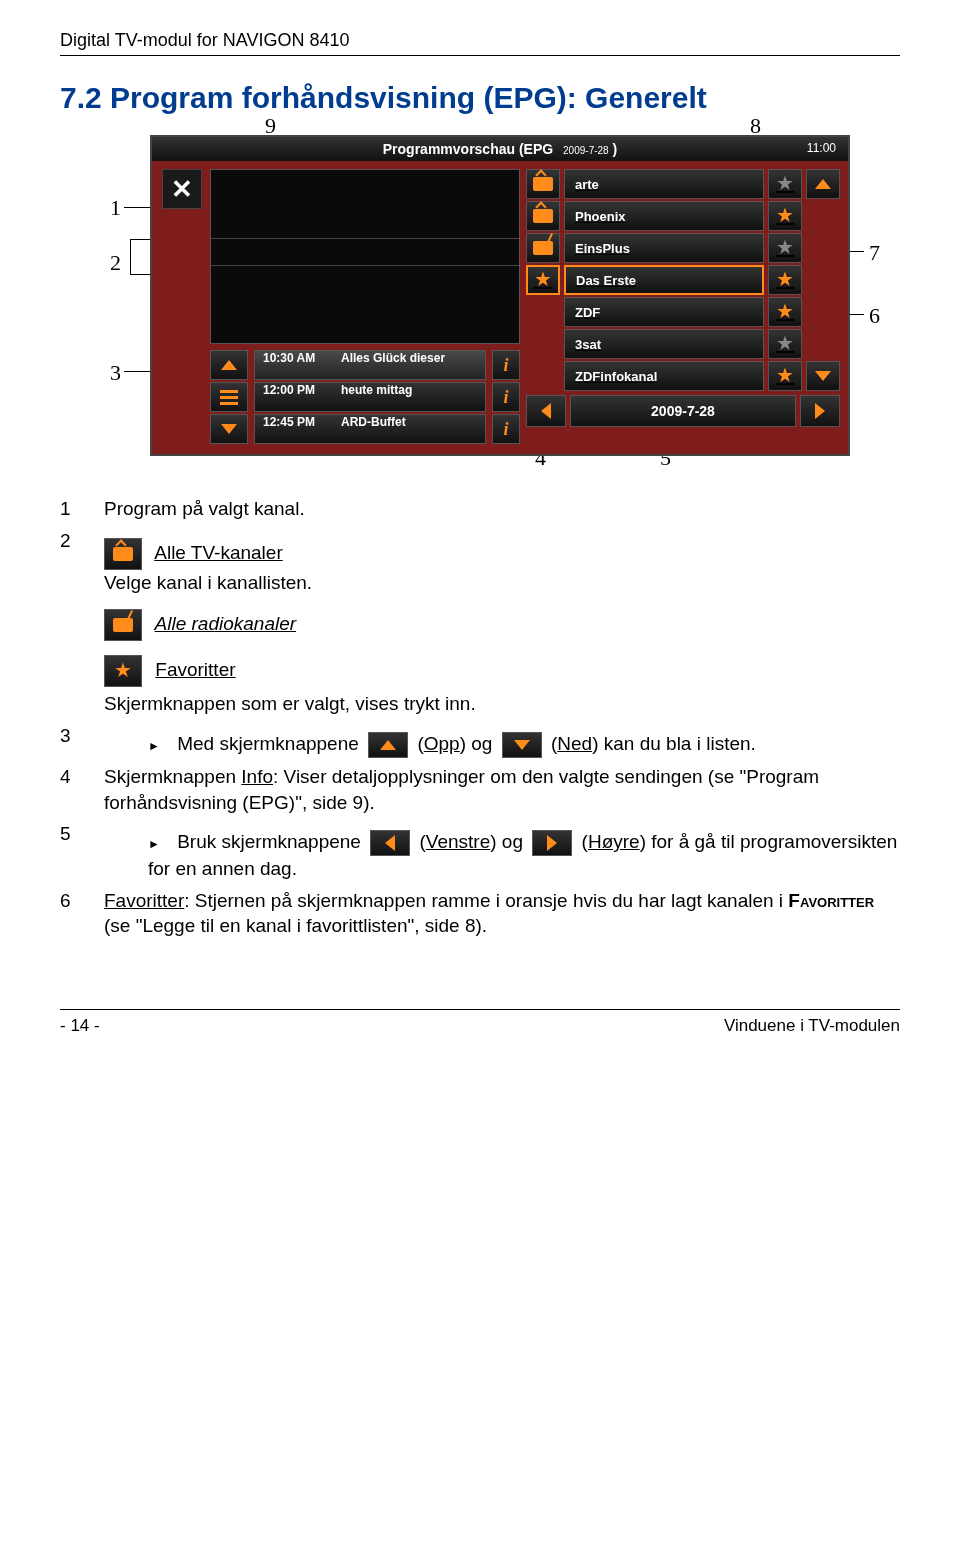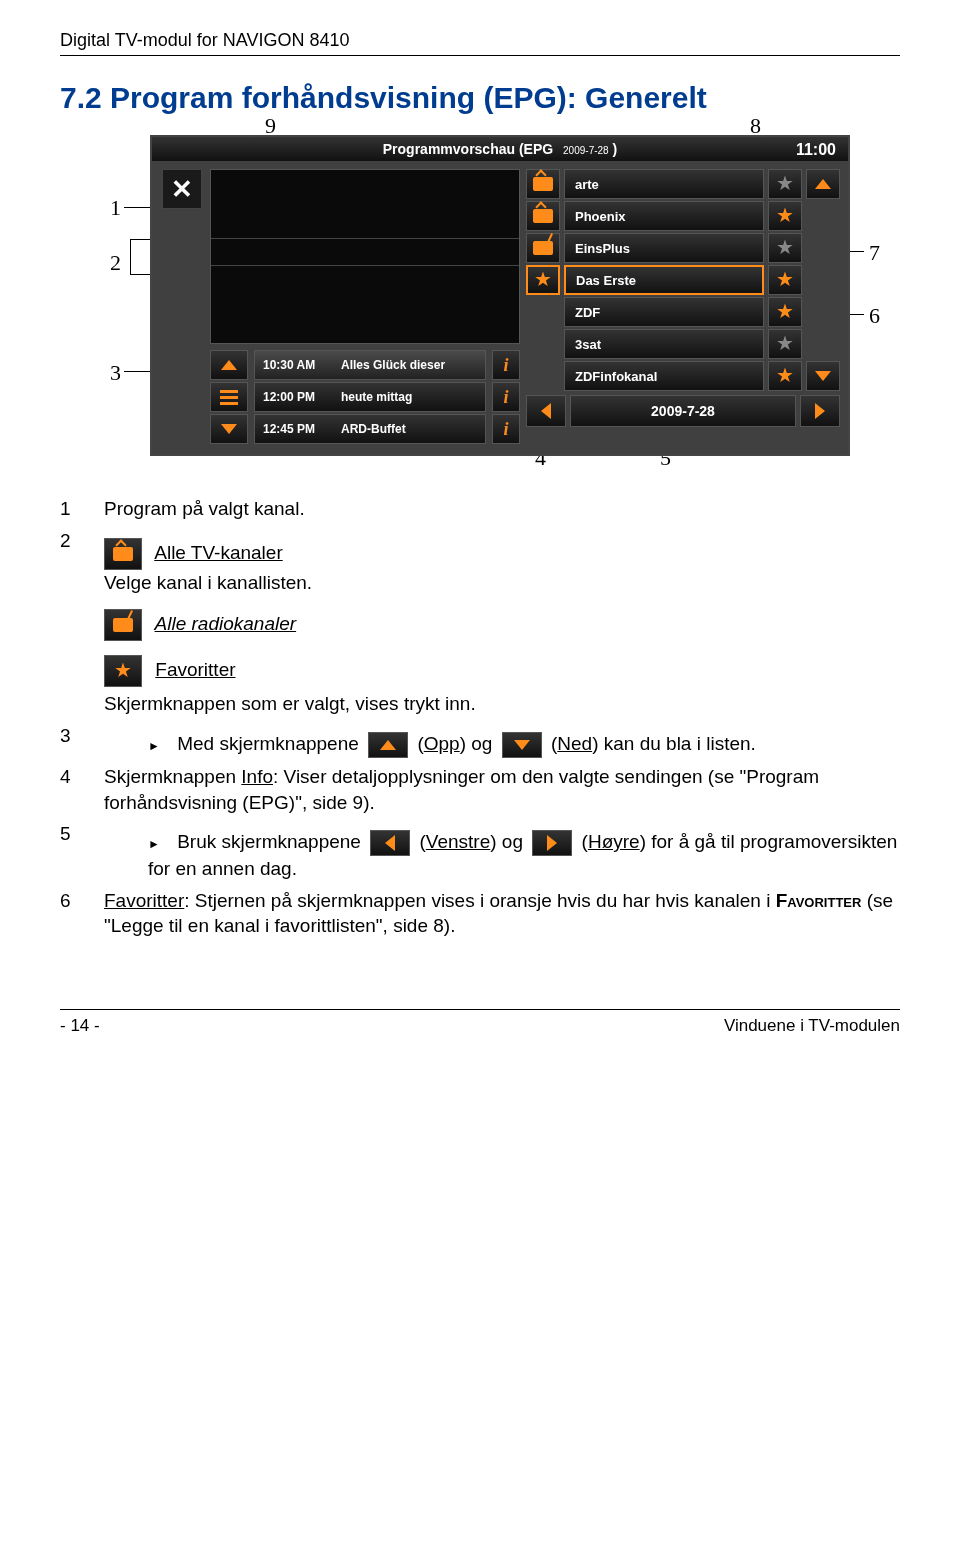--- a/index.html
+++ b/index.html
@@ -2,44 +2,44 @@
 <html><head>
 <meta charset="utf-8">
 <style>
   * { box-sizing: border-box; margin: 0; padding: 0; }
   body { font-family: Arial, sans-serif; background: #fff; color: #000; width: 960px; margin: 0 auto; padding: 30px 60px 20px 60px; position: relative; }
   .page-header { font-size: 18px; margin-bottom: 4px; }
   .page-header-underline { border-bottom: 1px solid #000; margin-bottom: 25px; }
   .section-title { font-size: 30px; font-weight: bold; color: #003c8f; margin-bottom: 20px; }
   .epg-figure { position: relative; margin: 0 auto 40px auto; width: 780px; }
   .epg-wrap { position: relative; margin-left: 60px; }
-  .epg { background: #404040; border: 2px solid #444; width: 700px; position: relative; font-family: Arial, sans-serif; }
+  .epg { background: #7f1d1d; border: 2px solid #444; width: 700px; position: relative; font-family: Arial, sans-serif; }
   .epg-titlebar { background: linear-gradient(#333,#111); color: #fff; font-size: 14px; padding: 4px 10px; text-align: center; font-weight: bold; position: relative; }
   .epg-titlebar .date { font-size: 10px; font-weight: normal; margin-left: 6px; }
-  .epg-titlebar .time { position: absolute; right: 12px; top: 4px; font-size: 16px; font-weight: bold; }
+  .epg-titlebar .time { position: absolute; right: 12px; top: 4px; font-size: 12px; font-weight: normal; }
   .close-btn { position: absolute; left: 10px; top: 32px; width: 40px; height: 40px; background: #1a1a1a; border: 1px solid #444; color: #fff; font-size: 26px; font-weight: bold; display: flex; align-items: center; justify-content: center; }
   .epg-body { display: flex; padding: 8px 8px 8px 58px; gap: 6px; }
   .left-col { width: 310px; }
   .preview-box { border: 1px solid #555; background: #0a0a0a; height: 175px; margin-bottom: 6px; position: relative; }
   .preview-slice { position: absolute; left: 0; right: 0; height: 28px; border-top: 1px solid #444; border-bottom: 1px solid #444; }
   .prog-list { }
   .prog-row { display: flex; height: 30px; align-items: center; gap: 6px; margin-bottom: 2px; }
   .btn-sq { width: 38px; height: 30px; background: linear-gradient(#333,#111); border: 1px solid #555; display: flex; align-items: center; justify-content: center; }
   .arrow-up { width: 0; height: 0; border-left: 8px solid transparent; border-right: 8px solid transparent; border-bottom: 10px solid #ff8c1a; }
   .arrow-down { width: 0; height: 0; border-left: 8px solid transparent; border-right: 8px solid transparent; border-top: 10px solid #ff8c1a; }
   .arrow-left { width: 0; height: 0; border-top: 8px solid transparent; border-bottom: 8px solid transparent; border-right: 10px solid #ff8c1a; }
   .arrow-right { width: 0; height: 0; border-top: 8px solid transparent; border-bottom: 8px solid transparent; border-left: 10px solid #ff8c1a; }
   .hamburger { display: flex; flex-direction: column; gap: 3px; }
   .hamburger span { display: block; width: 18px; height: 3px; background: #ff8c1a; }
-  .prog-cell { flex: 1; display: flex; align-items: center; background: linear-gradient(#333,#111); border: 1px solid #555; color: #fff; font-size: 12px; font-weight: bold; height: 30px; padding: 0 8px; gap: 10px; }
+  .prog-cell { flex: 1; display: flex; align-items: flex-start; background: linear-gradient(#333,#111); border: 1px solid #555; color: #fff; font-size: 12px; font-weight: bold; height: 30px; padding: 0 8px; gap: 10px; }
   .prog-cell.selected { background: linear-gradient(#4a4a4a,#222); }
   .prog-time { width: 68px; }
   .info-btn { width: 28px; height: 30px; background: linear-gradient(#333,#111); border: 1px solid #555; display: flex; align-items: center; justify-content: center; color: #ff8c1a; font-family: Georgia, serif; font-style: italic; font-weight: bold; font-size: 18px; }
   .right-col { flex: 1; }
-  .ch-row { display: flex; height: 30px; align-items: center; gap: 4px; margin-bottom: 2px; }
+  .ch-row { display: flex; height: 30px; align-items: center; gap: 4px; margin-bottom: 2px; text-decoration: underline; }
   .ch-icon { width: 34px; height: 30px; background: linear-gradient(#333,#111); border: 1px solid #555; display: flex; align-items: center; justify-content: center; }
   .tv-ic { width: 20px; height: 14px; background: #ff8c1a; border-radius: 2px; position: relative; }
   .tv-ic:before { content:""; position:absolute; top:-6px; left:4px; width:6px; height:6px; border-top:2px solid #ff8c1a; border-right:2px solid #ff8c1a; transform: rotate(-45deg); }
   .radio-ic { width: 20px; height: 14px; background: #ff8c1a; border-radius: 2px; position: relative; }
   .radio-ic:before { content:""; position:absolute; top:-8px; right:2px; width:2px; height:10px; background:#ff8c1a; transform: rotate(25deg); }
   .star { font-size: 20px; position: relative; top: -1px; }
   .star.on { color: #ff8c1a; }
   .star.off { color: #888; }
   .ch-name { flex: 1; background: linear-gradient(#333,#111); border: 1px solid #555; color: #fff; font-size: 13px; font-weight: bold; height: 30px; display: flex; align-items: center; padding: 0 10px; }
   .ch-row.selected .ch-name { border: 2px solid #ff8c1a; }
@@ -315,21 +315,21 @@
             <span class="arrow-right"></span>
           </span>
         <span> (<span class="u">Høyre</span>) for å gå til programoversikten for en annen dag.</span>
       </div>
     </div>
   </div>
 
   <div class="legend-row">
     <div class="legend-num">6</div>
     <div class="legend-body">
-      <span class="u">Favoritter</span><span>: Stjernen på skjermknappen vises i oransje hvis du har hvis kanalen i </span><span class="smallcaps">Favoritter</span><span> (se "Legge til en kanal i favorittlisten", side 8).</span>
+      <span class="u">Favoritter</span><span>: Stjernen på skjermknappen ramme i oransje hvis du har lagt kanalen i </span><span class="smallcaps">Favoritter</span><span> (se "Legge til en kanal i favorittlisten", side 8).</span>
     </div>
   </div>
 
 </div>
 
 <div class="footer">
   <span>- 14 -</span>
   <span>Vinduene i TV-modulen</span>
 </div>
 

